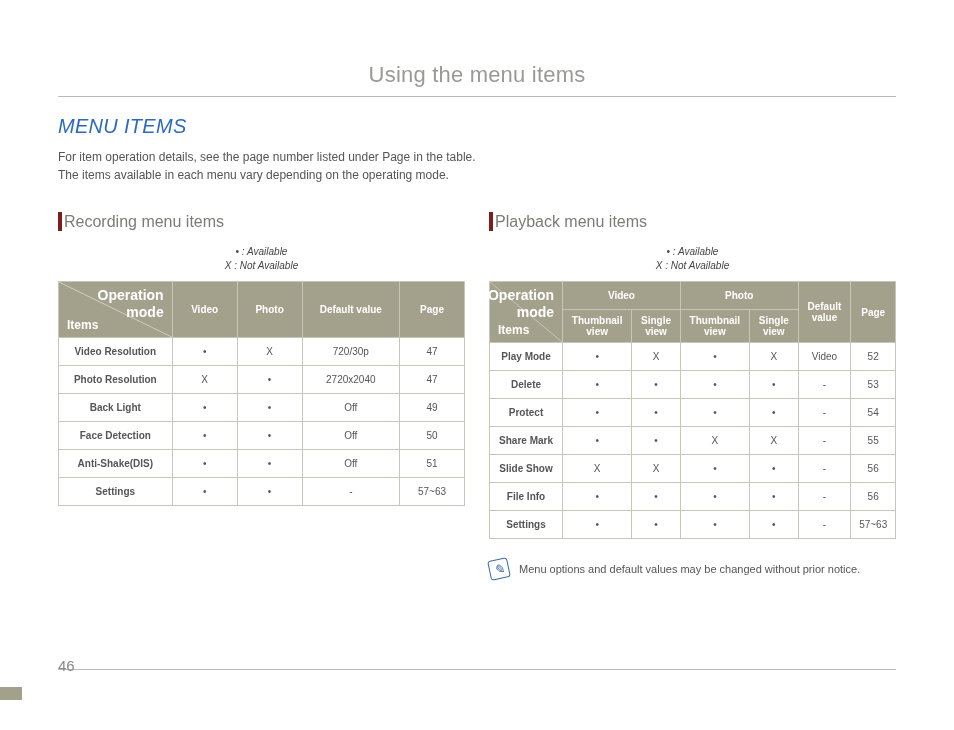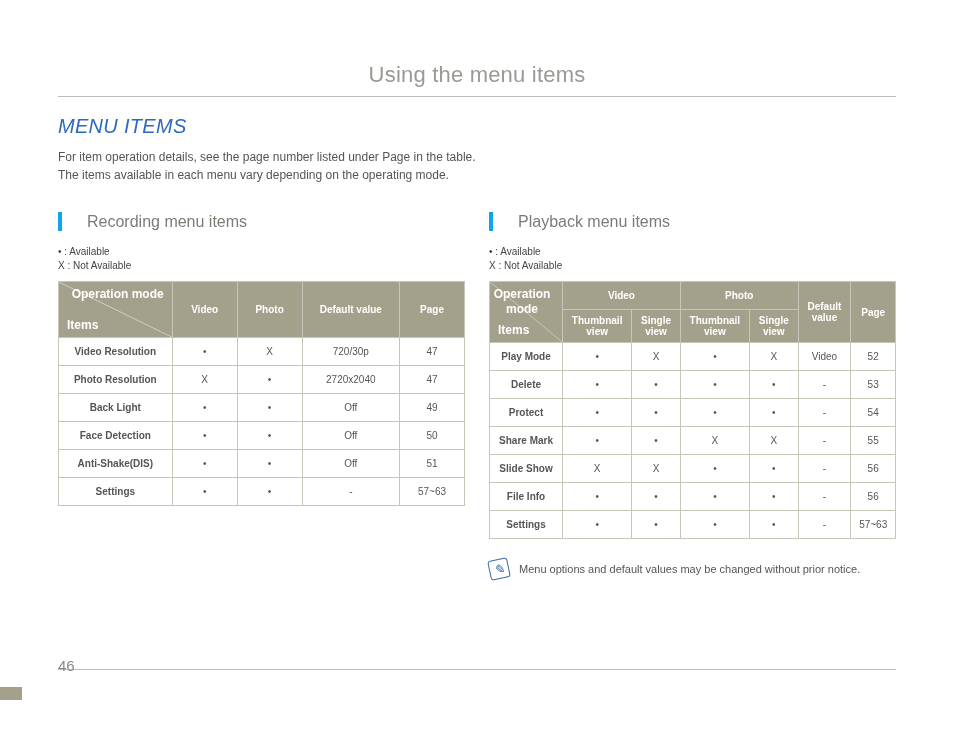--- a/index.html
+++ b/index.html
@@ -41,31 +41,32 @@
   .columns {
     display: flex;
     gap: 24px;
     margin-top: 28px;
   }
   .col { flex: 1; }
   .sub-title {
     font-size: 16px;
     color: #7c7c76;
     font-weight: 400;
-    border-left: 4px solid #0ea5e9;
-    padding-left: 25px;
+    border-left: 4px solid #7f1d1d;
+    padding-left: 2px;
     margin-bottom: 14px;
     line-height: 1.2;
   }
   .legend {
-    text-align: left;
+    text-align: center;
     font-size: 10px;
     color: #444;
     line-height: 1.4;
     margin-bottom: 8px;
+    font-style: italic;
   }
   table {
     border-collapse: collapse;
     width: 100%;
     font-size: 10px;
   }
   th, td {
     border: 1px solid #c8c5b9;
     text-align: center;
     padding: 8px 2px;
@@ -82,21 +83,22 @@
     background: #a3a18c;
     color: #fff;
     position: relative;
     padding: 0;
     height: 56px;
     vertical-align: top;
   }
   .diag .top {
     position: absolute;
     top: 5px; right: 8px;
-    font-size: 12px;
+    text-align: right;
+    font-size: 14px;
     line-height: 1.2;
   }
   .diag .bot {
     position: absolute;
     bottom: 5px; left: 8px;
     text-align: left;
     font-size: 12px;
   }
   .diag svg {
     position:absolute; inset:0; width:100%; height:100%;

